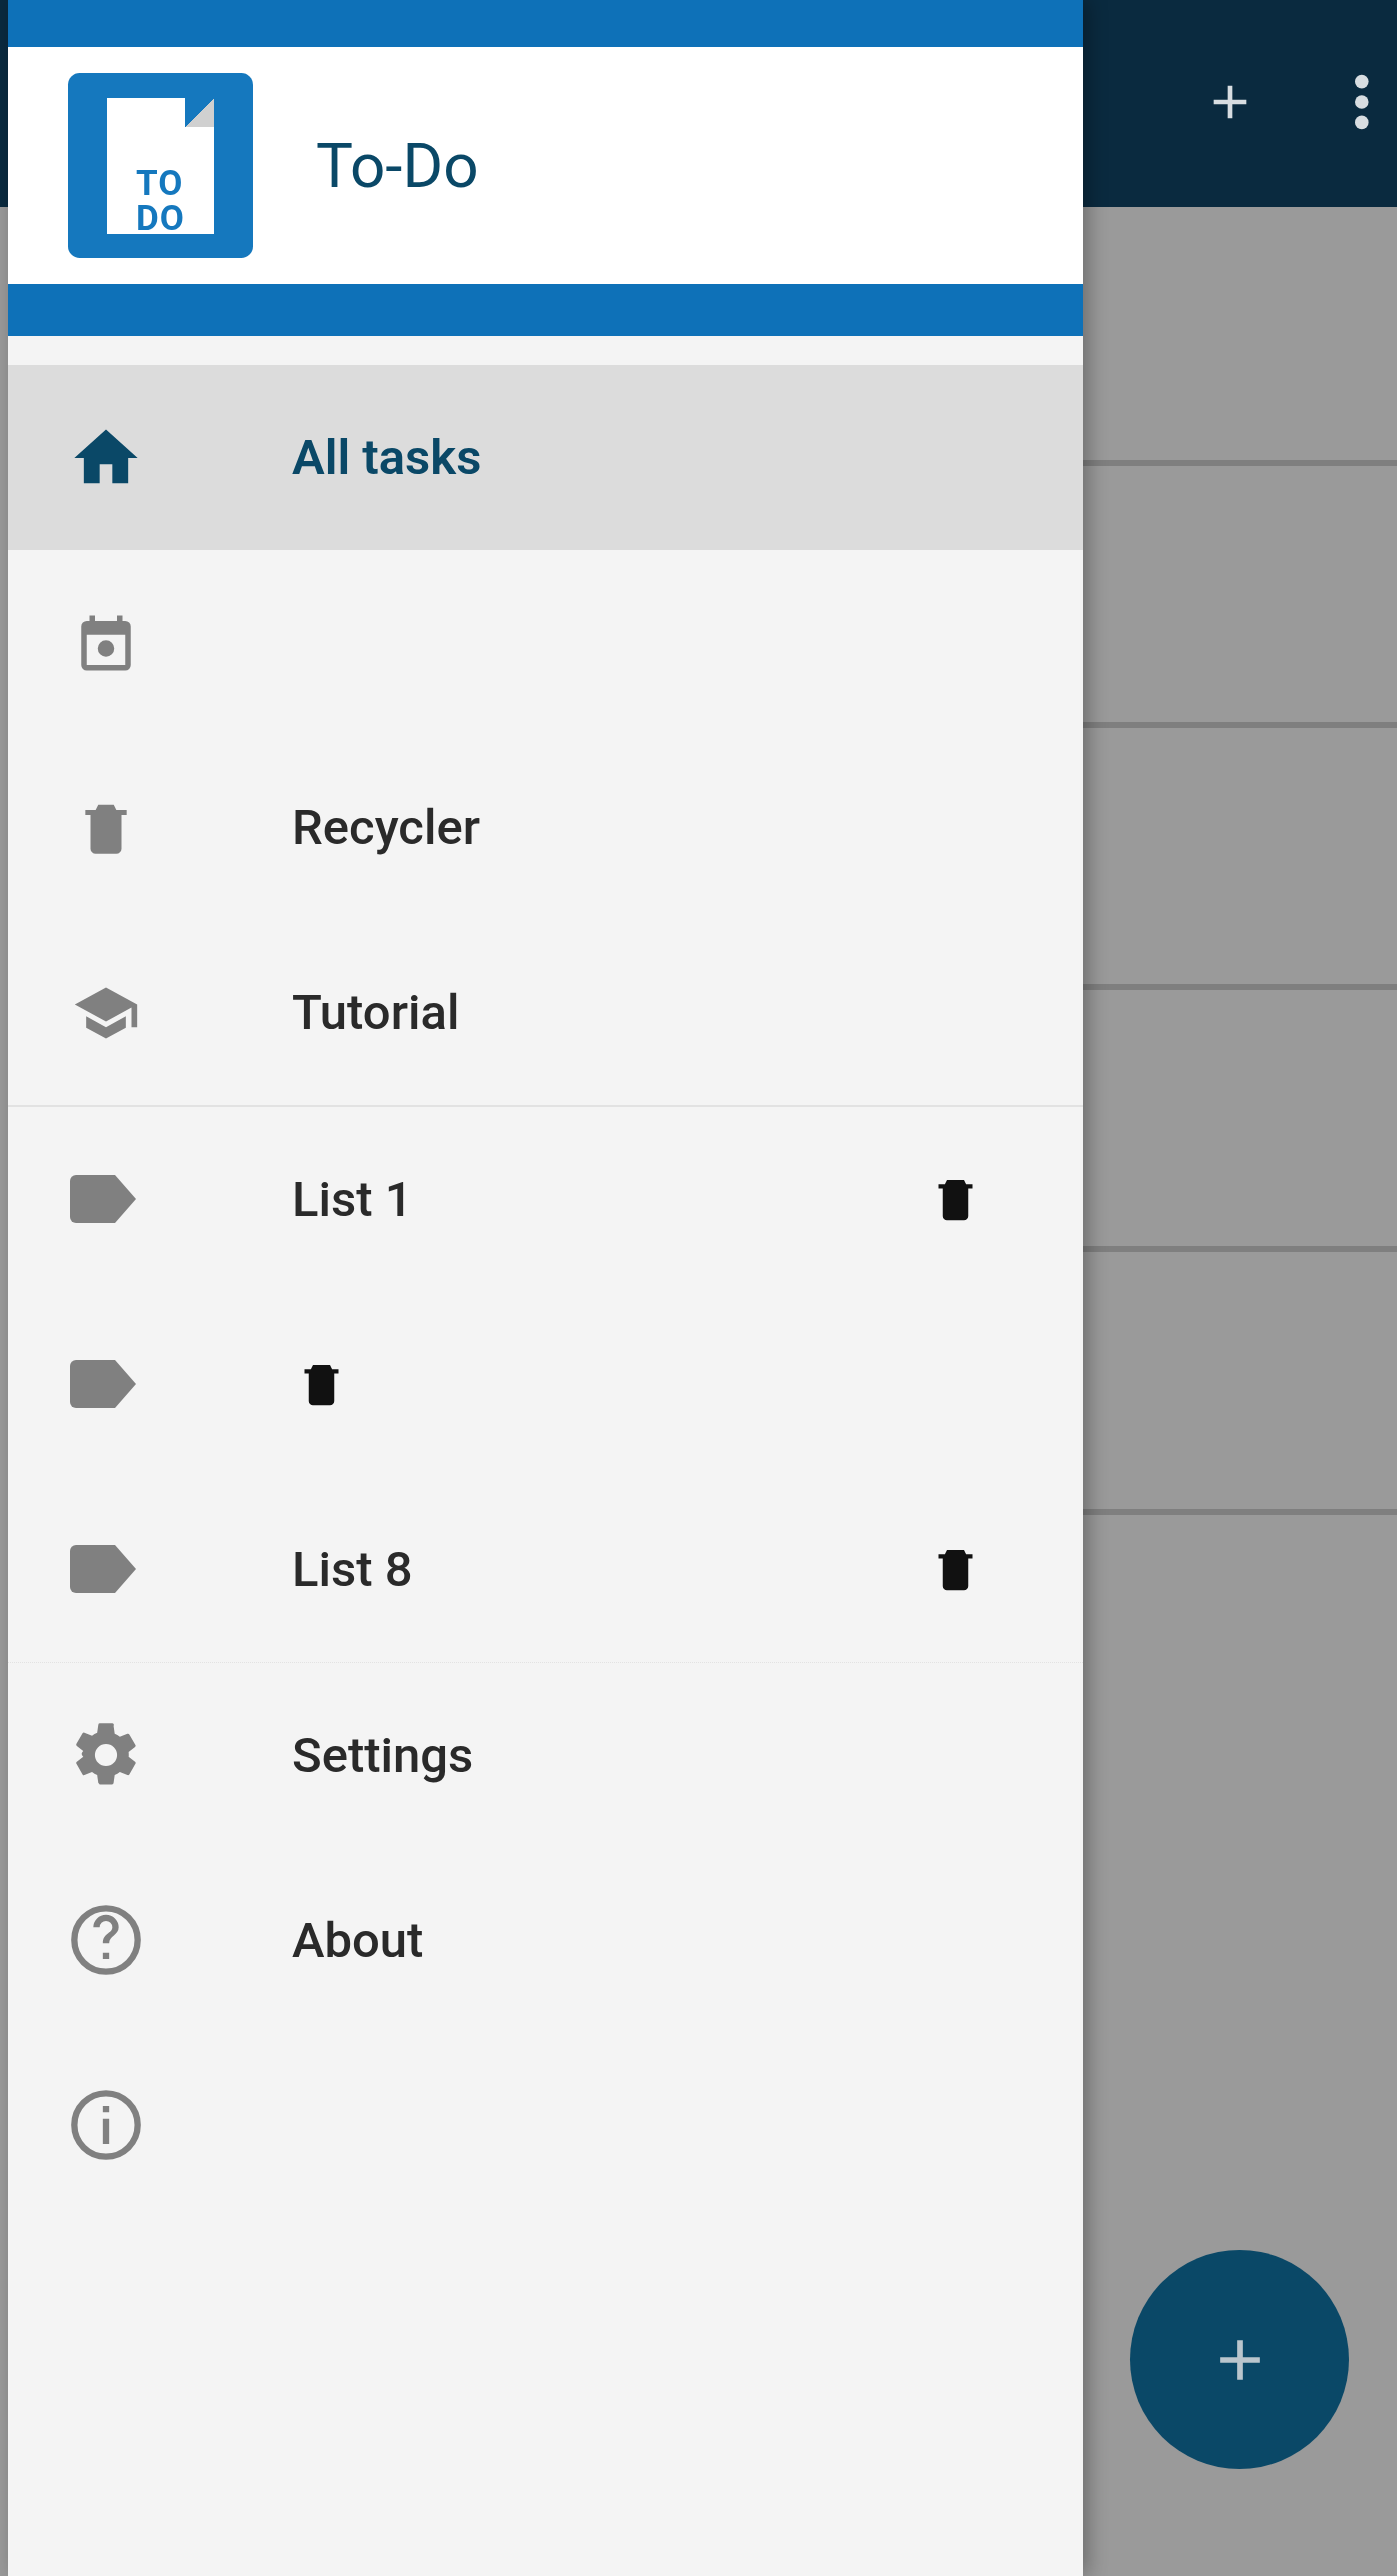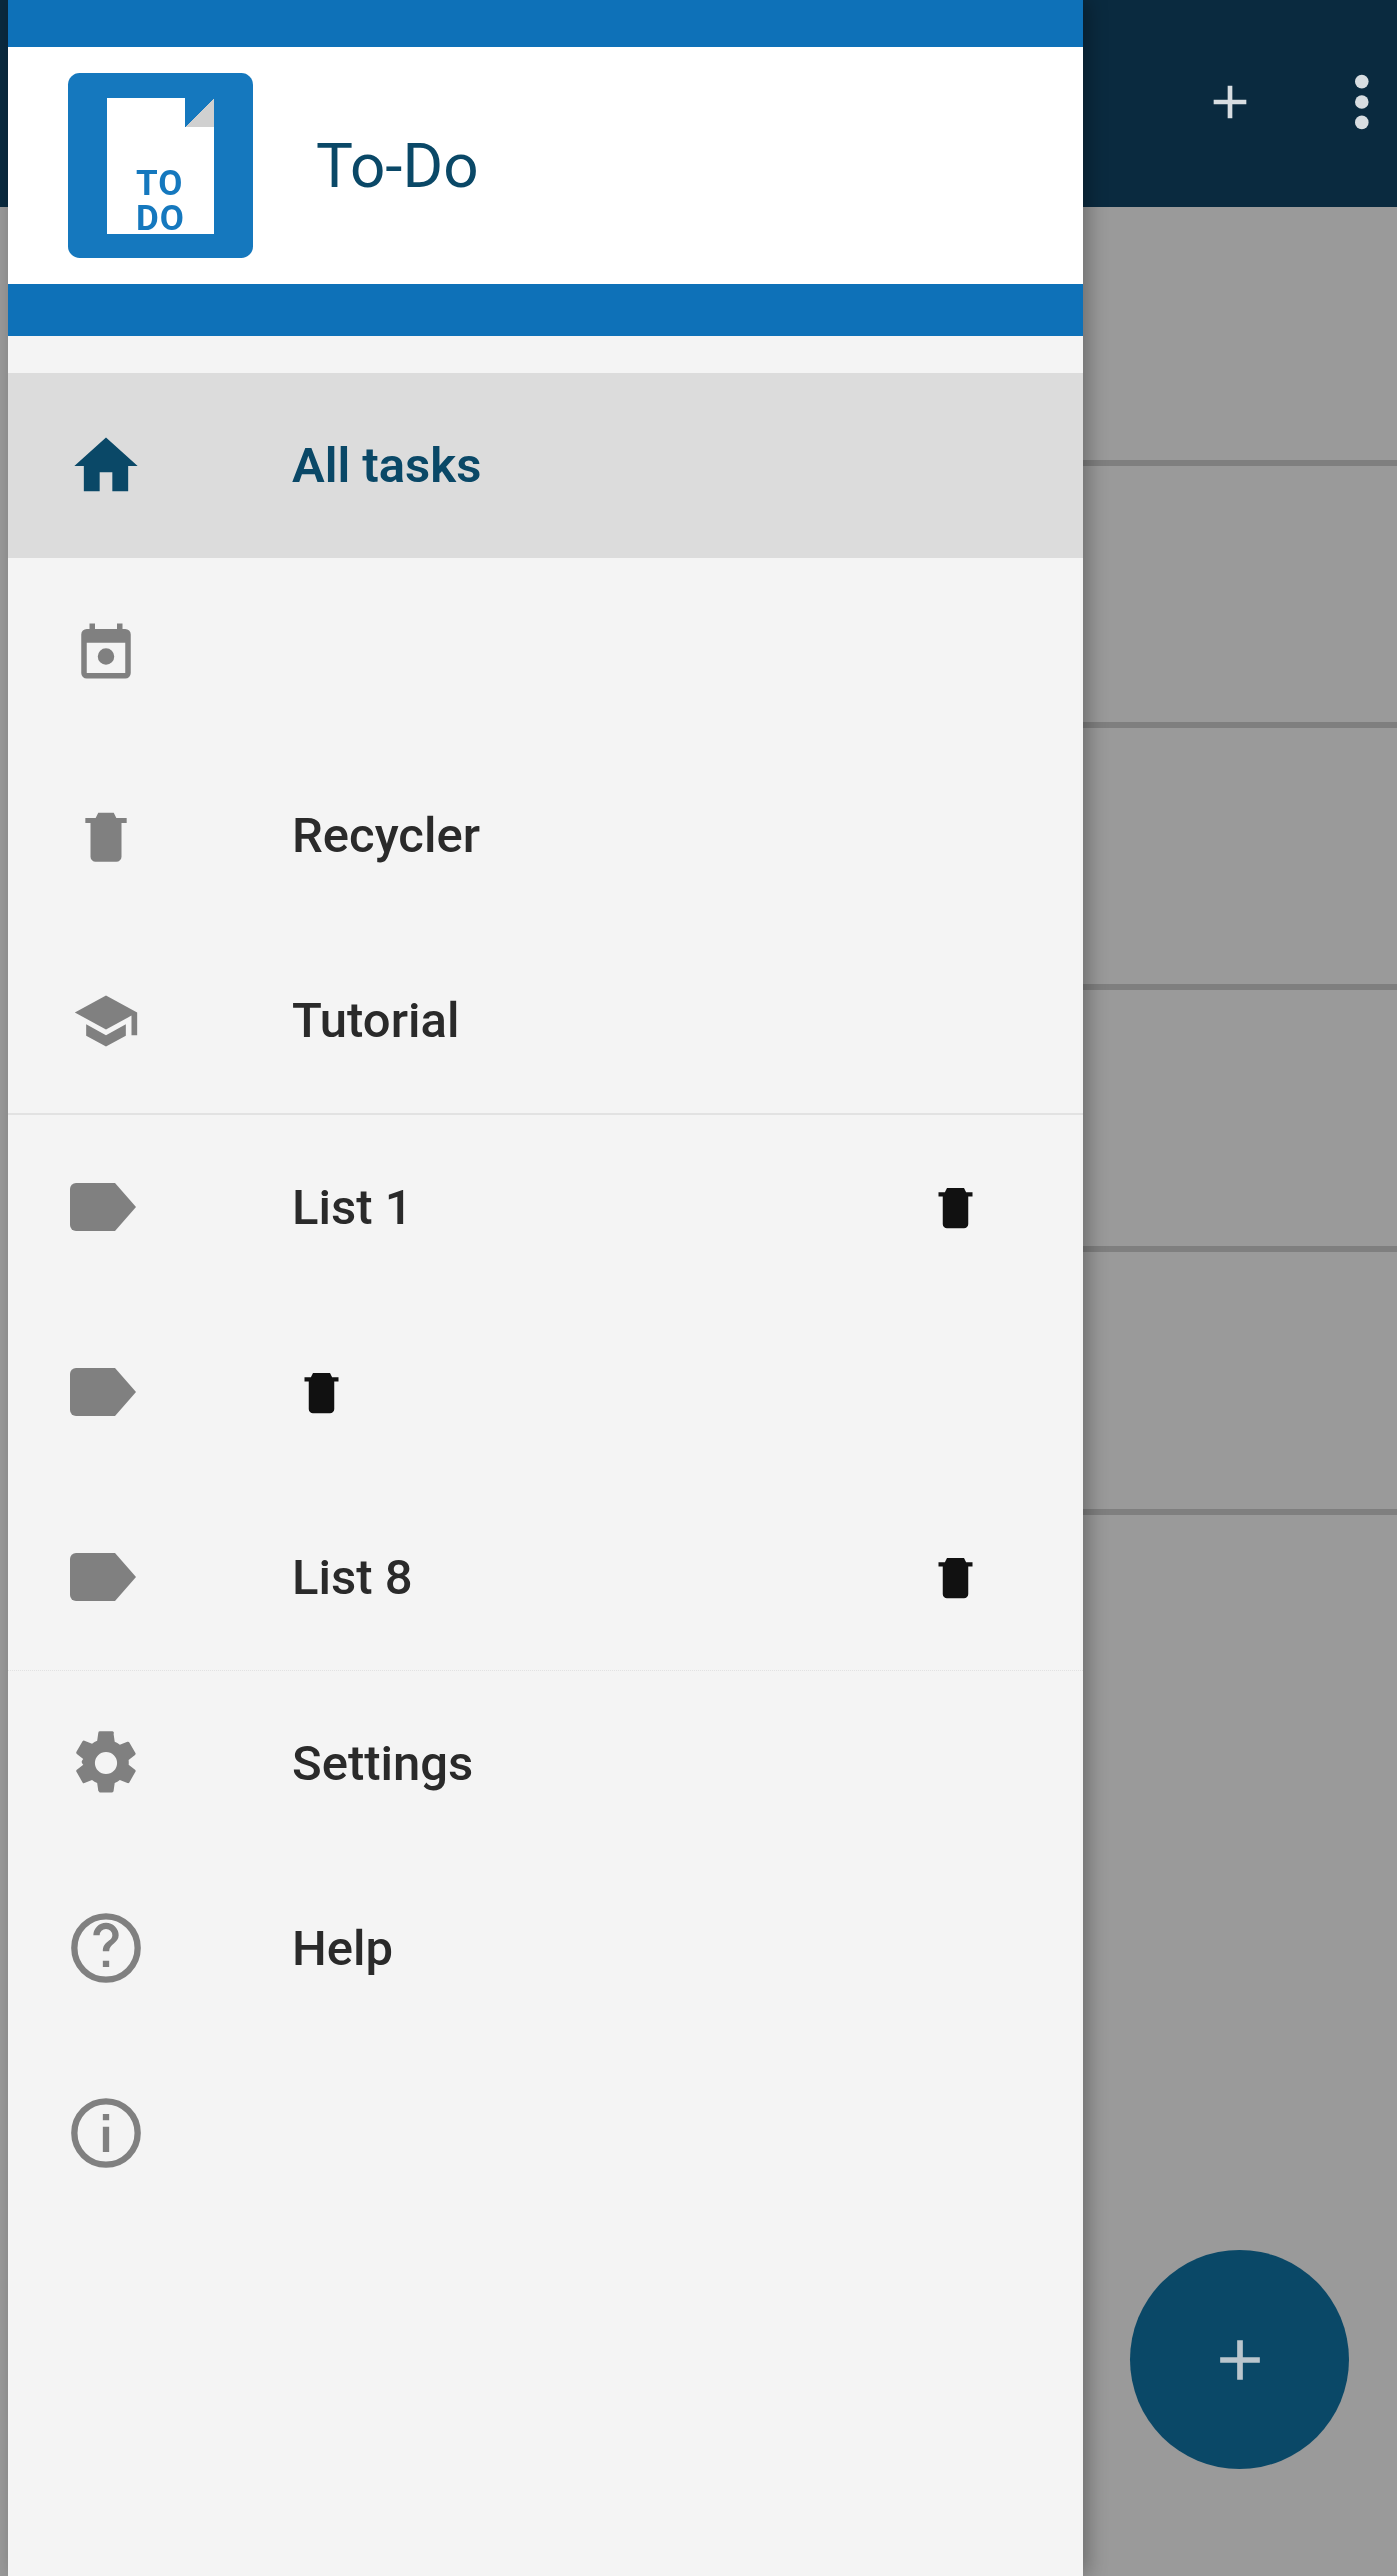--- a/index.html
+++ b/index.html
@@ -117,21 +117,21 @@
     .drawer-gap { height: 29px; background: #f4f4f4; }
 
     .nav-section { background: #f4f4f4; }
     .nav-item {
       height: 185px;
       display: flex;
       align-items: center;
       padding: 0 60px;
       gap: 148px;
     }
-    .nav-item.selected { background: #dcdcdc; margin-top: 8px; }
+    .nav-item.selected { background: #dcdcdc; }
     .nav-icon {
       width: 76px;
       height: 76px;
       display: flex;
       align-items: center;
       justify-content: center;
       flex-shrink: 0;
     }
     .nav-label {
       font-size: 49px;
@@ -289,21 +289,21 @@
     <span class="nav-label">Settings</span>
 
   </div>
       <div class="nav-item">
     <span class="nav-icon">
           <svg width="76" height="76" viewBox="0 0 24 24">
             <path fill="none" stroke="#808080" stroke-width="2" d="M12 22a10 10 0 1 0 0-20 10 10 0 0 0 0 20z"></path>
             <path d="M11 18h2v-2h-2v2zm1-14a4 4 0 0 0-4 4h2a2 2 0 1 1 4 0c0 2-3 1.75-3 5h2c0-2.25 3-2.5 3-5a4 4 0 0 0-4-4z"></path>
           </svg>
         </span>
-    <span class="nav-label">Help</span>
+    <span class="nav-label">About</span>
 
   </div>
       <div class="nav-item">
     <span class="nav-icon">
           <svg width="76" height="76" viewBox="0 0 24 24">
             <path fill="none" stroke="#808080" stroke-width="2" d="M12 22a10 10 0 1 0 0-20 10 10 0 0 0 0 20z"></path>
             <path d="M11 10h2v8h-2zM11 6h2v2h-2z"></path>
           </svg>
         </span>
 

